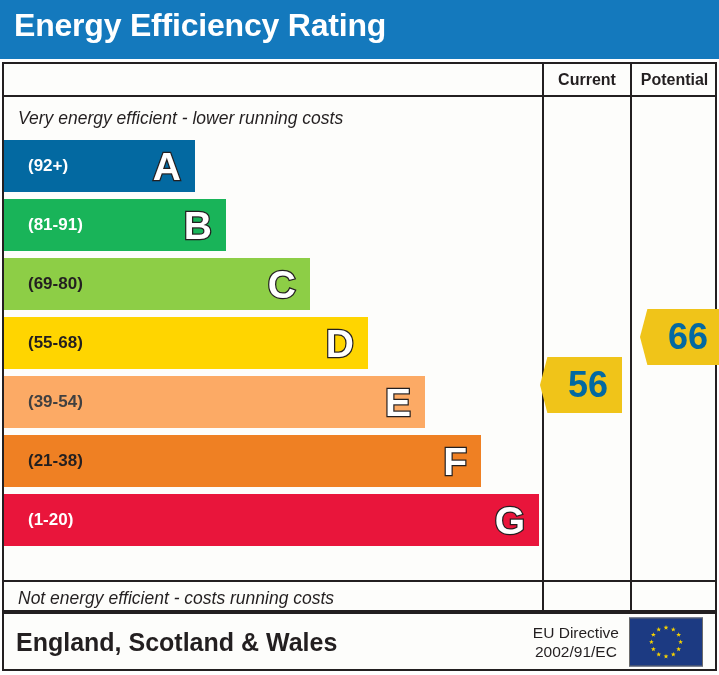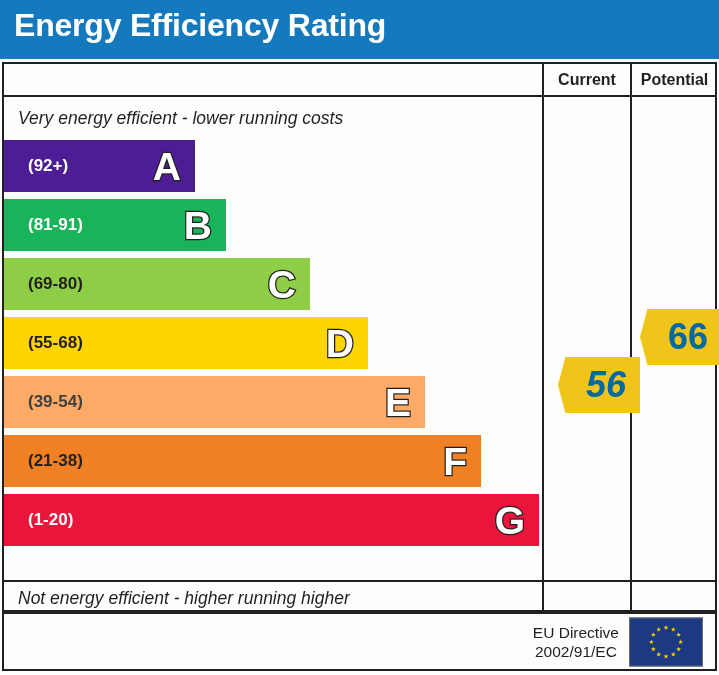--- a/index.html
+++ b/index.html
@@ -147,23 +147,22 @@
     clip-path: polygon(0% 50%, 9% 0%, 100% 0%, 100% 100%, 9% 100%);
   }
   .rating-arrow .val {
     font-size: 36px;
     font-weight: bold;
     color: #0369a1;
     margin-left: 14px;
     line-height: 1;
   }
   .rating-arrow.current {
-    left: 554px;
+    left: 536px;
     width: 82px;
-    font-style: italic;
   }
   .rating-arrow.potential {
     left: 636px;
     width: 82px;
   }
 
   
   .footer {
     position: absolute;
     left: 2px; top: 612px;
@@ -215,21 +214,21 @@
     <div class="hdr-row"></div>
     <div class="col-div current"></div>
     <div class="col-div potential"></div>
 
     <div class="hdr-cell current">Current</div>
     <div class="hdr-cell potential">Potential</div>
 
     <div class="caption top">Very energy efficient - lower running costs</div>
 
     <div class="bands" id="bands">
-        <div class="band" style="width: 191px; top: 76px; background: #4c1d95;">
+        <div class="band" style="width: 191px; top: 76px; background: #0369a1;">
           <span class="band-range" style="color: rgb(255, 255, 255);">(92+)</span>
           <span class="band-letter">A</span>
         </div>
         <div class="band" style="width: 222px; top: 135px; background: rgb(25, 180, 89);">
           <span class="band-range" style="color: rgb(255, 255, 255);">(81-91)</span>
           <span class="band-letter">B</span>
         </div>
         <div class="band" style="width: 306px; top: 194px; background: rgb(141, 206, 70);">
           <span class="band-range" style="color: rgb(35, 31, 32);">(69-80)</span>
           <span class="band-letter">C</span>
@@ -246,31 +245,32 @@
           <span class="band-range" style="color: rgb(35, 31, 32);">(21-38)</span>
           <span class="band-letter">F</span>
         </div>
         <div class="band" style="width: 535px; top: 430px; background: rgb(233, 21, 59);">
           <span class="band-range" style="color: rgb(255, 255, 255);">(1-20)</span>
           <span class="band-letter">G</span>
         </div>
       </div>
 
     <div class="cap-sep lower"></div>
-    <div class="caption bottom">Not energy efficient - higher running higher</div>
+    <div class="caption bottom">Not energy efficient - costs running costs</div>
 
     <div class="rating-arrow current" id="arrow-current" style="top: 293px; background: rgb(240, 196, 25);">
       <span class="val">56</span>
     </div>
     <div class="rating-arrow potential" id="arrow-potential" style="top: 245px; background: rgb(240, 196, 25);">
       <span class="val">66</span>
     </div>
   </div>
 
   <div class="footer">
+    <div class="footer-region">England, Scotland &amp; Wales</div>
     <div class="footer-directive">
       <div>EU Directive</div>
       <div>2002/91/EC</div>
     </div>
     <div class="eu-flag">
       <svg width="100%" height="100%" viewBox="0 0 74 49" preserveAspectRatio="none" aria-hidden="true">
         <g id="eu-stars" fill="#f5d200">
             <polygon points="37.00,6.90 37.64,8.62 39.47,8.70 38.04,9.84 38.53,11.60 37.00,10.59 35.47,11.60 35.96,9.84 34.53,8.70 36.36,8.62"></polygon>
             <polygon points="44.50,8.91 45.14,10.63 46.97,10.71 45.54,11.85 46.03,13.61 44.50,12.60 42.97,13.61 43.46,11.85 42.03,10.71 43.86,10.63"></polygon>
             <polygon points="49.99,14.40 50.63,16.12 52.46,16.20 51.03,17.34 51.52,19.10 49.99,18.09 48.46,19.10 48.95,17.34 47.52,16.20 49.35,16.12"></polygon>

